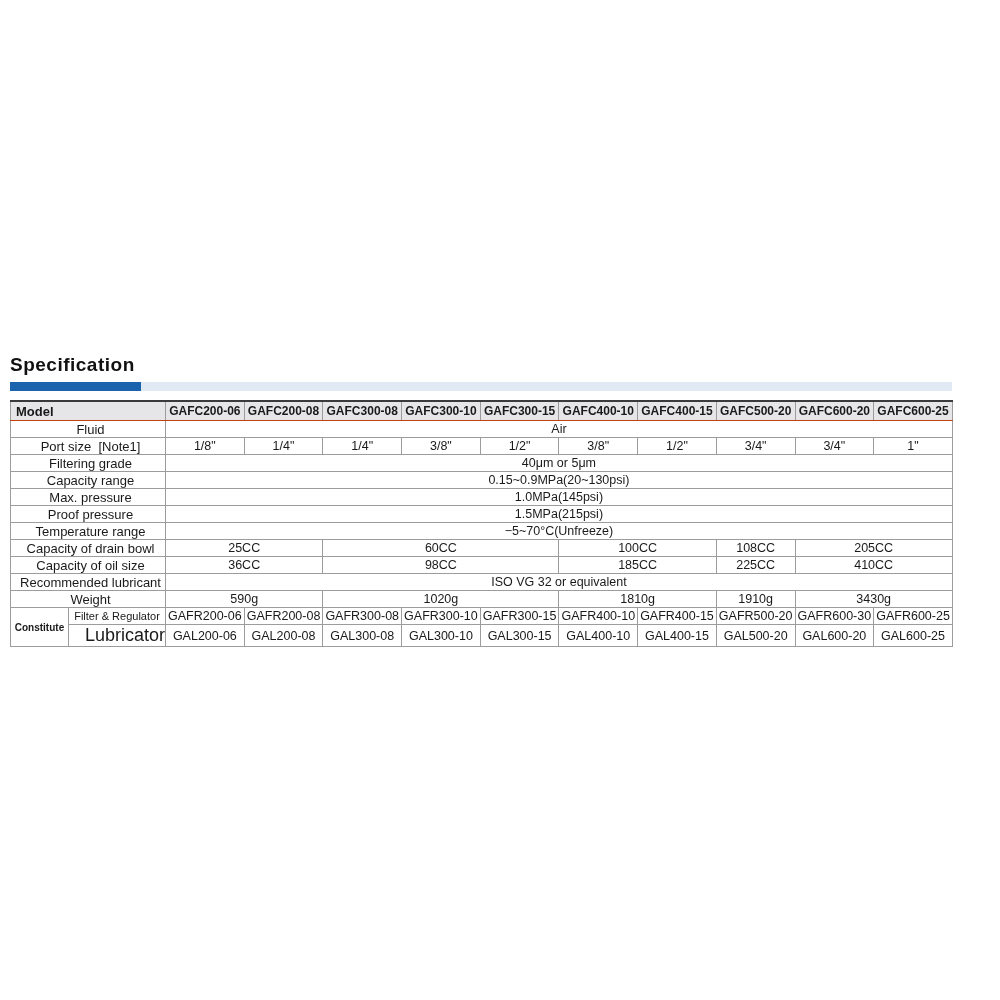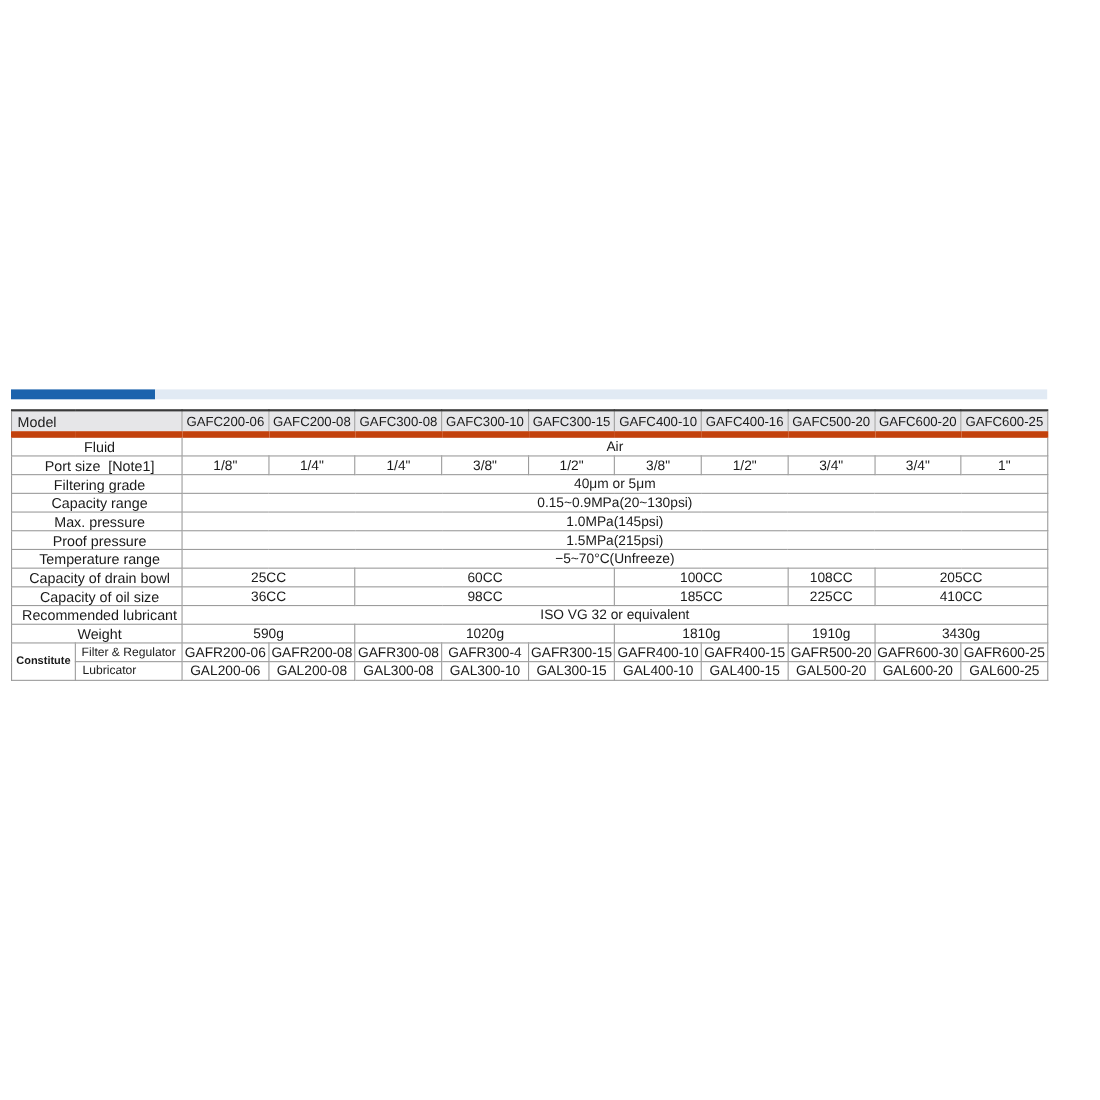--- a/index.html
+++ b/index.html
@@ -47,47 +47,48 @@
     font-size: 12.5px;
     text-align: center;
     vertical-align: middle;
     overflow: hidden;
     white-space: pre;
   }
   .spec-table thead th {
     background: #e6e6e8;
     height: 18px;
     font-size: 12px;
-    font-weight: normal;
-    border-bottom: 6px solid #c2410c;
+    font-weight: bold;
+    border-bottom: 1px solid #c2410c;
   }
   .spec-table th.model-h {
     text-align: left;
     padding-left: 5px;
     font-size: 13px;
   }
   .spec-table td.row-label {
     text-align: center;
     padding-left: 5px;
     font-size: 13px;
   }
   .spec-table td.constitute-label { font-size: 10px; font-weight: bold; }
   .spec-table td.sub-label-small { font-size: 11px; margin-left: 16px; }
   .spec-table td.sub-label {
-    text-align: left;
+    text-align: right;
     padding-left: 6px;
-    font-size: 11px;
+    font-size: 18px;
   }
 </style>
 </head>
 <body>
 
 <div class="page">
   <div class="content">
 
+    <h1 class="section-title">Specification</h1>
 
     <div class="accent-bar">
       <div class="dark"></div>
       <div class="light"></div>
     </div>
 
     <table class="spec-table">
       <colgroup>
         <col class="c-sub1">
           <col class="c-sub2">
@@ -105,21 +106,21 @@
 
       <thead>
         <tr>
           <th colspan="2" class="model-h">Model</th>
           <th>GAFC200-06</th>
           <th>GAFC200-08</th>
           <th>GAFC300-08</th>
           <th>GAFC300-10</th>
           <th>GAFC300-15</th>
           <th>GAFC400-10</th>
-          <th>GAFC400-16</th>
+          <th>GAFC400-15</th>
           <th>GAFC500-20</th>
           <th>GAFC600-20</th>
           <th>GAFC600-25</th>
         </tr>
       </thead>
 
       <tbody>
         <tr>
           <td colspan="2" class="row-label">Fluid</td>
           <td colspan="10">Air</td>
@@ -195,21 +196,21 @@
           <td colspan="1">1910g</td>
           <td colspan="2">3430g</td>
         </tr>
 
         <tr>
           <td rowspan="2" class="constitute-label">Constitute</td>
           <td class="sub-label-small">Filter &amp; Regulator</td>
           <td>GAFR200-06</td>
           <td>GAFR200-08</td>
           <td>GAFR300-08</td>
-          <td>GAFR300-4</td>
+          <td>GAFR300-10</td>
           <td>GAFR300-15</td>
           <td>GAFR400-10</td>
           <td>GAFR400-15</td>
           <td>GAFR500-20</td>
           <td>GAFR600-30</td>
           <td>GAFR600-25</td>
         </tr>
 
         <tr>
           <td class="sub-label">Lubricator</td>

